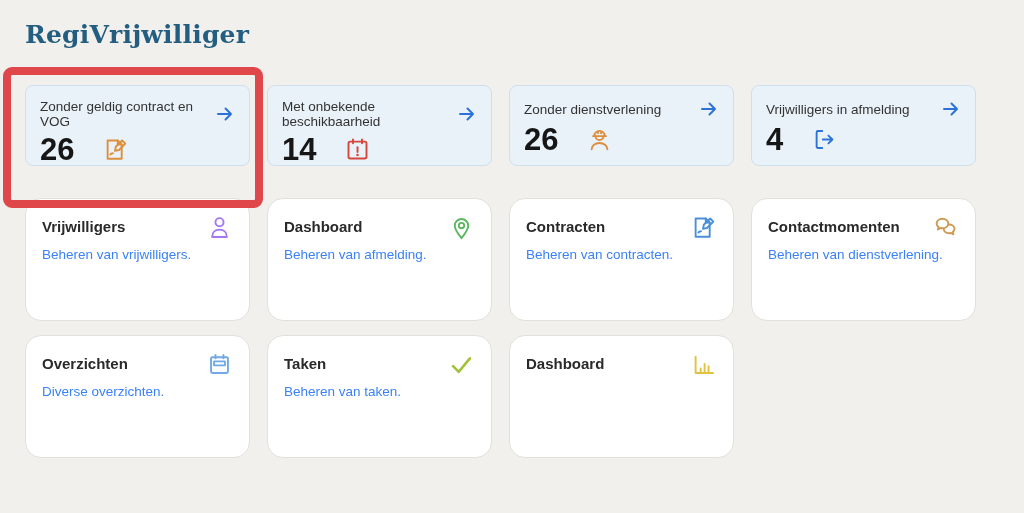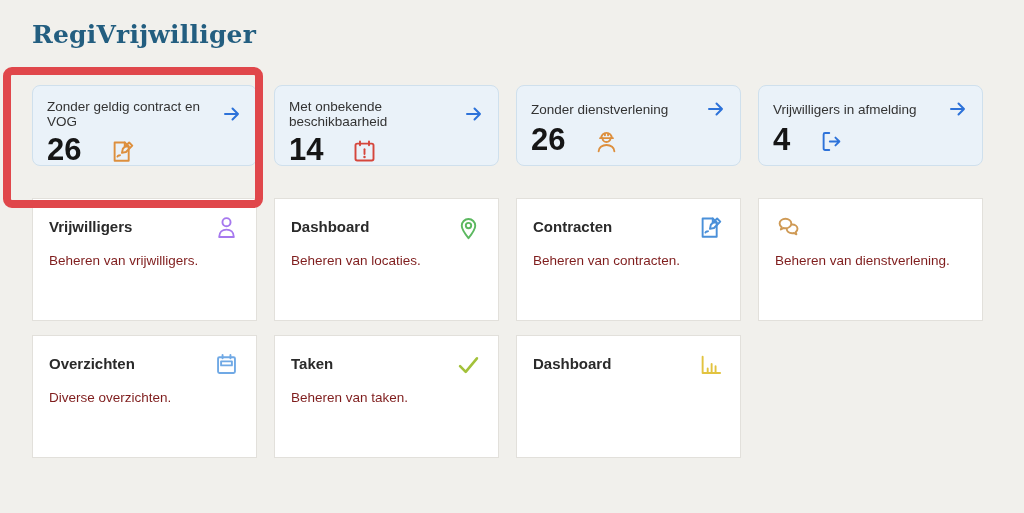--- a/index.html
+++ b/index.html
@@ -6,49 +6,49 @@
     --title:#235e80; --page-bg:#f1f0ec; --stat-bg:#eaf2f9; --stat-border:#cfe0ed;
     --highlight:#e0474b; --arrow:#2d72d9; --card-border:#e2e0db;
   }
   *{box-sizing:border-box;}
   html,body{margin:0;padding:0;}
   body{
     width:1024px;height:513px;overflow:hidden;position:relative;
     background:var(--page-bg);
     font-family:"Liberation Sans",sans-serif;
   }
-  .page{padding:20px 32px 0;}
+  .page{padding:20px 25px 0;}
   h1.app-title{
     margin:0 0 36px 0;
     font-family:"DejaVu Serif","Liberation Serif",serif;
     font-weight:bold;font-size:25px;color:var(--title);letter-spacing:.2px;
   }
   .grid{display:grid;grid-template-columns:repeat(4,225px);gap:17px;}
   .stats{margin-bottom:32px;}
   .cards{margin-bottom:14px;}
 
   .stat-card{
     height:81px;background:var(--stat-bg);border:1px solid var(--stat-border);
     border-radius:8px;padding:13px 14px;cursor:pointer;display:block;text-decoration:none;
   }
   .stat-top{display:flex;justify-content:space-between;align-items:center;}
   .stat-label{font-size:13.5px;color:#333;}
   .arrow{width:20px;height:20px;stroke:var(--arrow);stroke-width:2;fill:none;
     stroke-linecap:round;stroke-linejoin:round;flex:0 0 auto;}
-  .stat-bottom{display:flex;align-items:flex-end;gap:28px;margin-top:5px;}
+  .stat-bottom{display:flex;align-items:center;gap:28px;margin-top:5px;}
   .stat-value{font-size:31px;font-weight:600;color:#161616;line-height:1;}
   .ic{width:27px;height:27px;fill:none;stroke-width:1.7;stroke-linecap:round;stroke-linejoin:round;}
 
   .menu-card{
     height:123px;background:#fff;border:1px solid var(--card-border);
-    border-radius:0;padding:15px 16px;cursor:pointer;display:block;text-decoration:none;
+    border-radius:16px;padding:15px 16px;cursor:pointer;display:block;text-decoration:none;
   }
   .menu-top{display:flex;justify-content:space-between;align-items:flex-start;}
   .menu-title{font-size:15px;font-weight:bold;color:#2a2a2a;padding-top:4px;}
-  .menu-desc{font-size:13.5px;color:#7f1d1d;margin-top:10px;line-height:1.45;}
+  .menu-desc{font-size:13.5px;color:#3b82f6;margin-top:4px;line-height:1.45;}
 
   .highlight{
     position:absolute;left:3px;top:67px;width:260px;height:141px;
     border:8px solid var(--highlight);border-radius:9px;pointer-events:none;z-index:5;
   }
 </style>
 </head>
 <body>
 
 <div class="page">
@@ -144,38 +144,39 @@
     </a>
 
     <a class="menu-card">
       <div class="menu-top">
         <span class="menu-title">Dashboard</span>
         <svg class="ic" viewBox="0 0 24 24" stroke="#5cb860">
           <path d="M12 21.5C8.7 17.4 6 14 6 10.5a6 6 0 0 1 12 0c0 3.5-2.7 6.9-6 11z"></path>
           <circle cx="12" cy="10.3" r="2.4"></circle>
         </svg>
       </div>
-      <div class="menu-desc">Beheren van locaties.</div>
+      <div class="menu-desc">Beheren van afmelding.</div>
     </a>
 
     <a class="menu-card">
       <div class="menu-top">
         <span class="menu-title">Contracten</span>
         <svg class="ic" viewBox="0 0 24 24" stroke="#4a90d9">
           <path d="M5 4h9l3.5 3.5V20.2H5z"></path>
             <path d="M14 4v3.5h3.5"></path>
           <path d="M7.5 16.5c.8-1.8 1.5-.3 2.3-1.2"></path>
           <path d="M20.7 6.8 17.9 4l-5.6 5.6-.8 3.6 3.6-.8 5.6-5.6z"></path>
         </svg>
       </div>
       <div class="menu-desc">Beheren van contracten.</div>
     </a>
 
     <a class="menu-card">
       <div class="menu-top">
+        <span class="menu-title">Contactmomenten</span>
         <svg class="ic" viewBox="0 0 24 24" stroke="#cf9a55">
           <path d="M9.3 4.2c-2.9 0-5.2 1.9-5.2 4.2 0 1.3.7 2.4 1.8 3.2l-.7 2.2 2.3-1.3c.6.1 1.2.2 1.8.2 2.9 0 5.2-1.9 5.2-4.3 0-2.3-2.3-4.2-5.2-4.2z"></path>
           <path d="M15.2 9.3c2.6 0 4.8 1.7 4.8 3.9 0 1.2-.6 2.2-1.6 2.9l.6 2-2.1-1.2c-.5.1-1.1.2-1.7.2-2.6 0-4.8-1.7-4.8-3.9"></path>
         </svg>
       </div>
       <div class="menu-desc">Beheren van dienstverlening.</div>
     </a>
   </div>
 
   <div class="grid cards">

